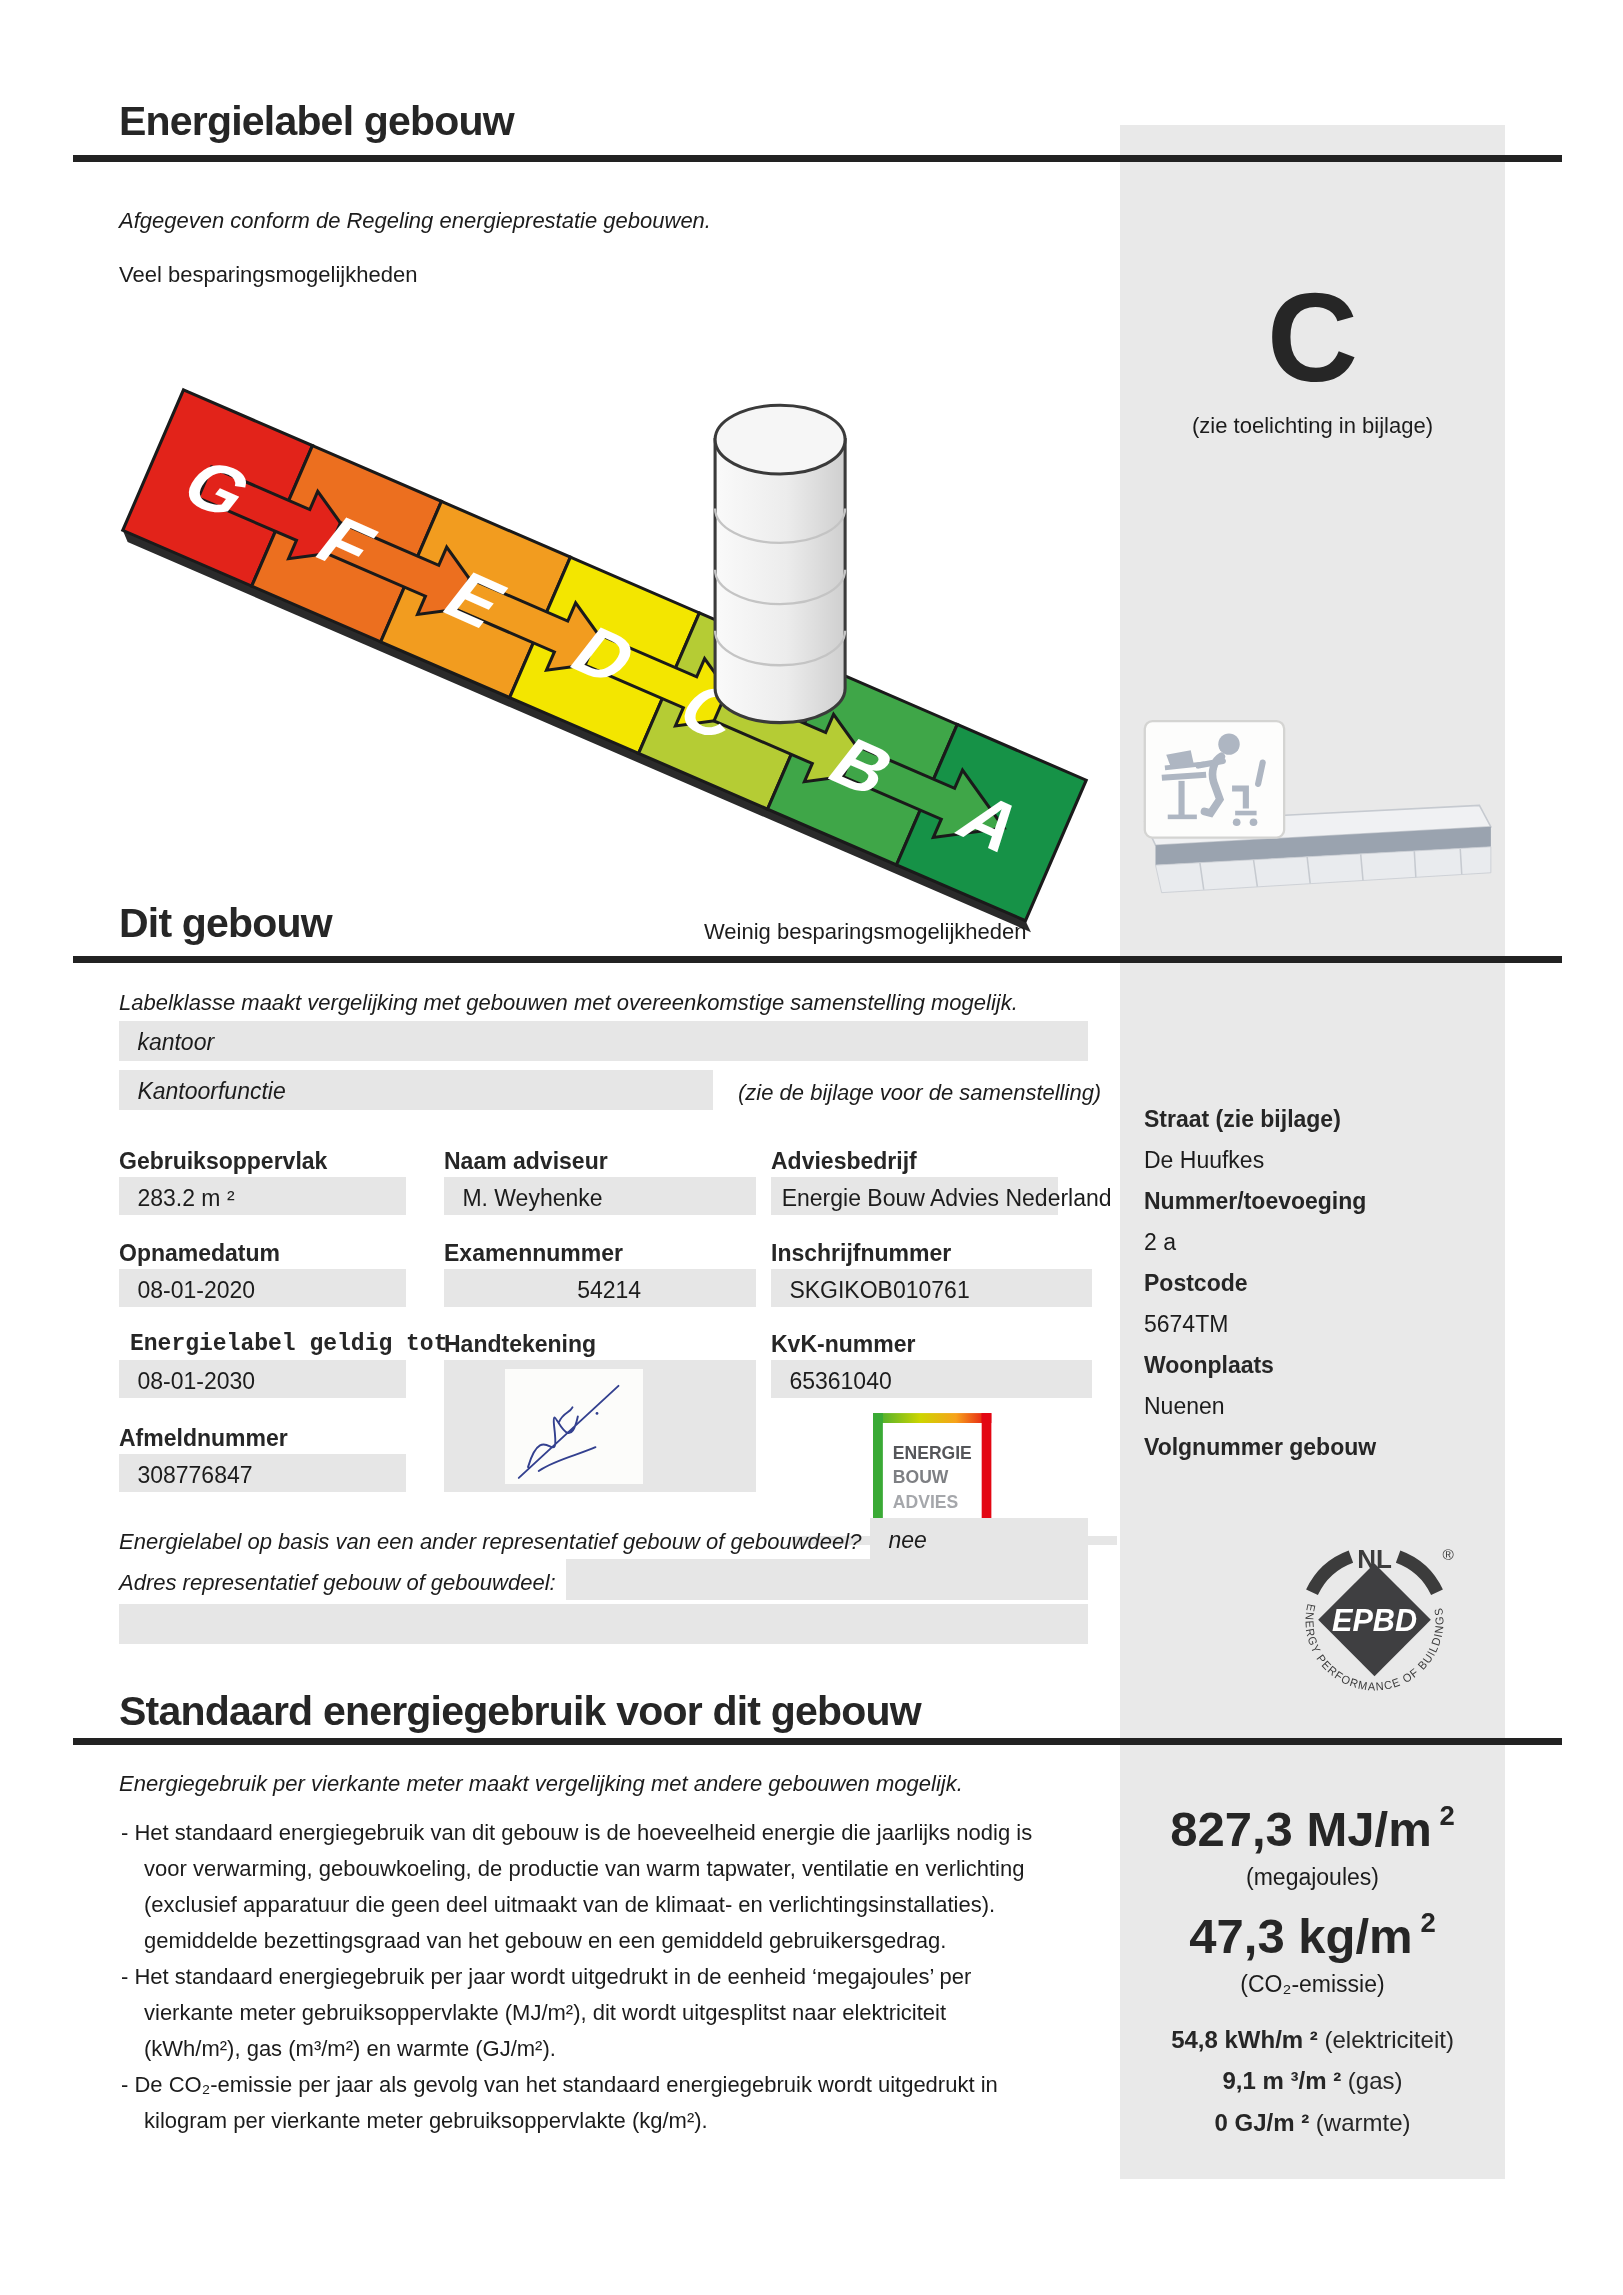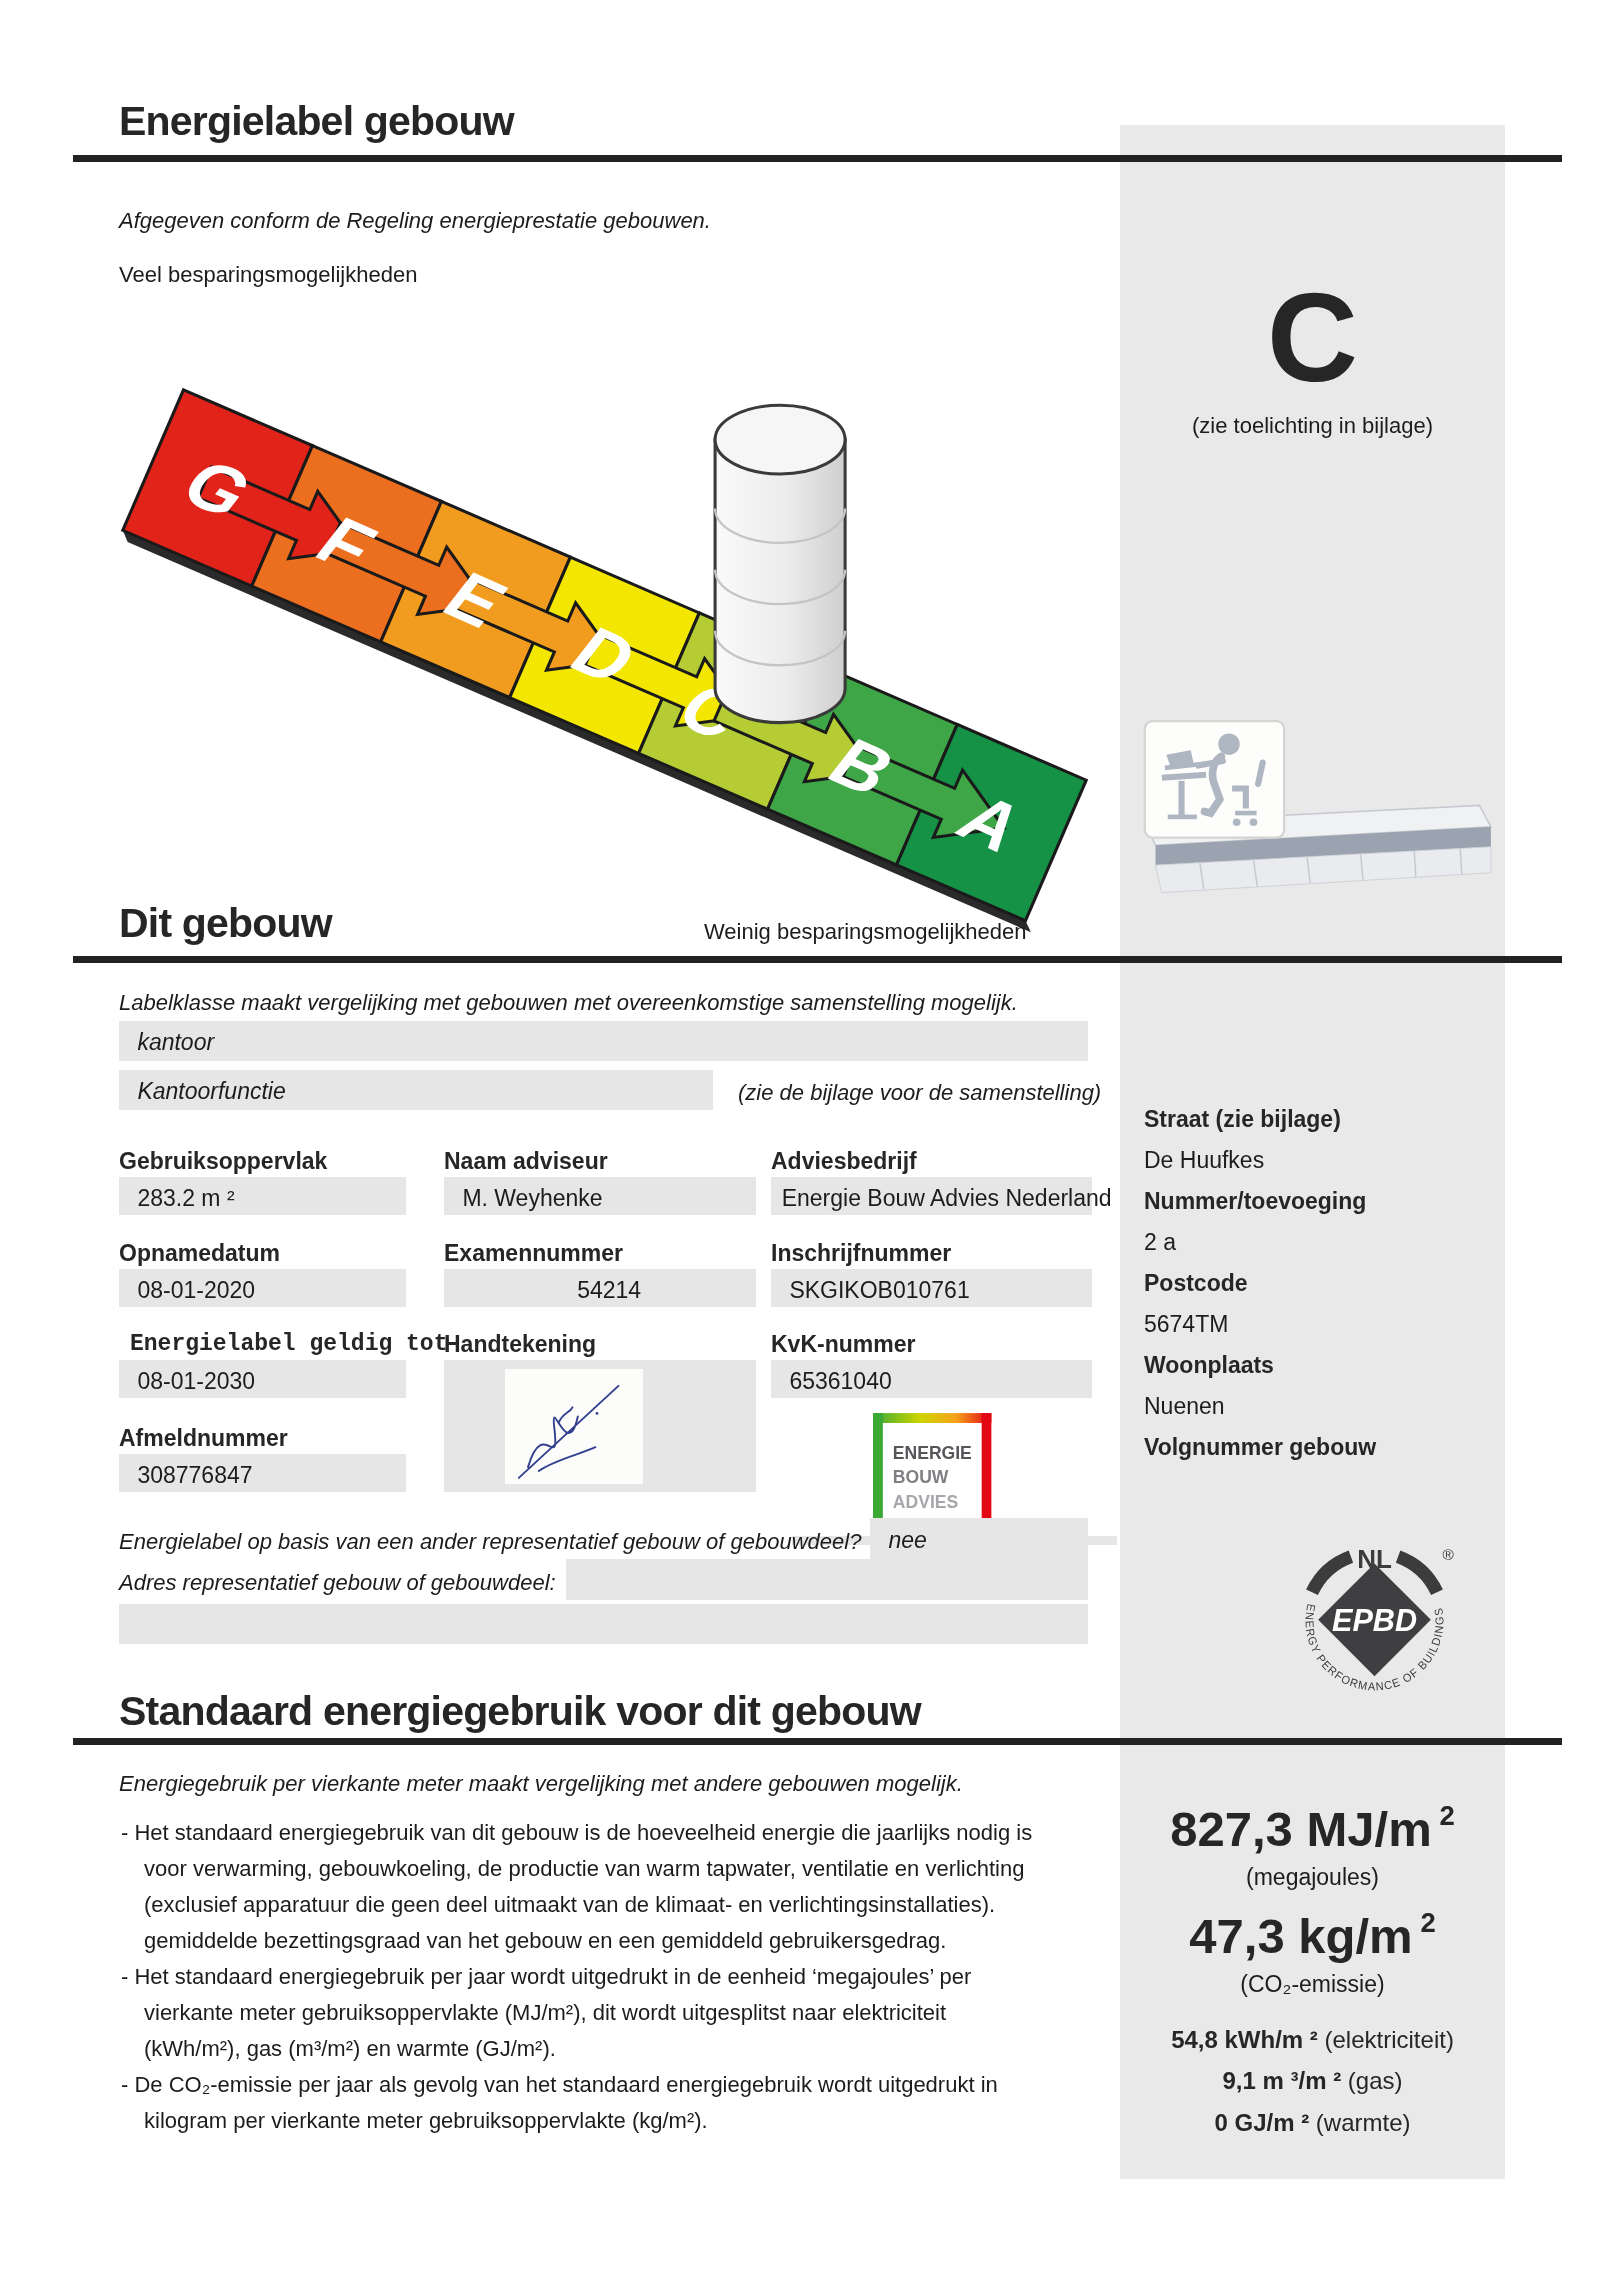--- a/index.html
+++ b/index.html
@@ -171,21 +171,21 @@
 <div class="abs lbl" style="left:444px;top:1331px;">Handtekening</div>
 <div class="fbox" style="left:444px;top:1360px;width:312px;height:132px;">
   <svg class="abs" style="left:61px;top:9.2px;" width="138" height="115" viewBox="0 0 180 150">
     <rect x="0" y="0" width="180" height="150" fill="#fcfcfa"></rect>
     <path d="M30 128 C 50 60 72 140 64 74 C 60 34 82 122 95 62 M 18 142 L 148 22 M 44 133 C 66 118 96 112 118 102 M 70 70 C 76 56 84 58 88 50" fill="none" stroke="#33408f" stroke-width="2.5" stroke-linecap="round"></path>
     <circle cx="120" cy="58" r="1.8" fill="#33408f"></circle>
   </svg>
 </div>
 
 <div class="abs lbl" style="left:771px;top:1148px;">Adviesbedrijf</div>
-<div class="fbox" style="left:771px;top:1177px;width:321px;height:38px;">
+<div class="fbox" style="left:771px;top:1177px;width:287px;height:38px;">
     <div class="val" style="padding-left:10.7px;">Energie Bouw Advies Nederland</div>
   </div>
 <div class="abs lbl" style="left:771px;top:1240px;">Inschrijfnummer</div>
 <div class="fbox" style="left:771px;top:1269px;width:321px;height:38px;">
     <div class="val">SKGIKOB010761</div>
   </div>
 <div class="abs lbl" style="left:771px;top:1331px;">KvK-nummer</div>
 <div class="fbox" style="left:771px;top:1360px;width:321px;height:38px;">
     <div class="val">65361040</div>
   </div>

